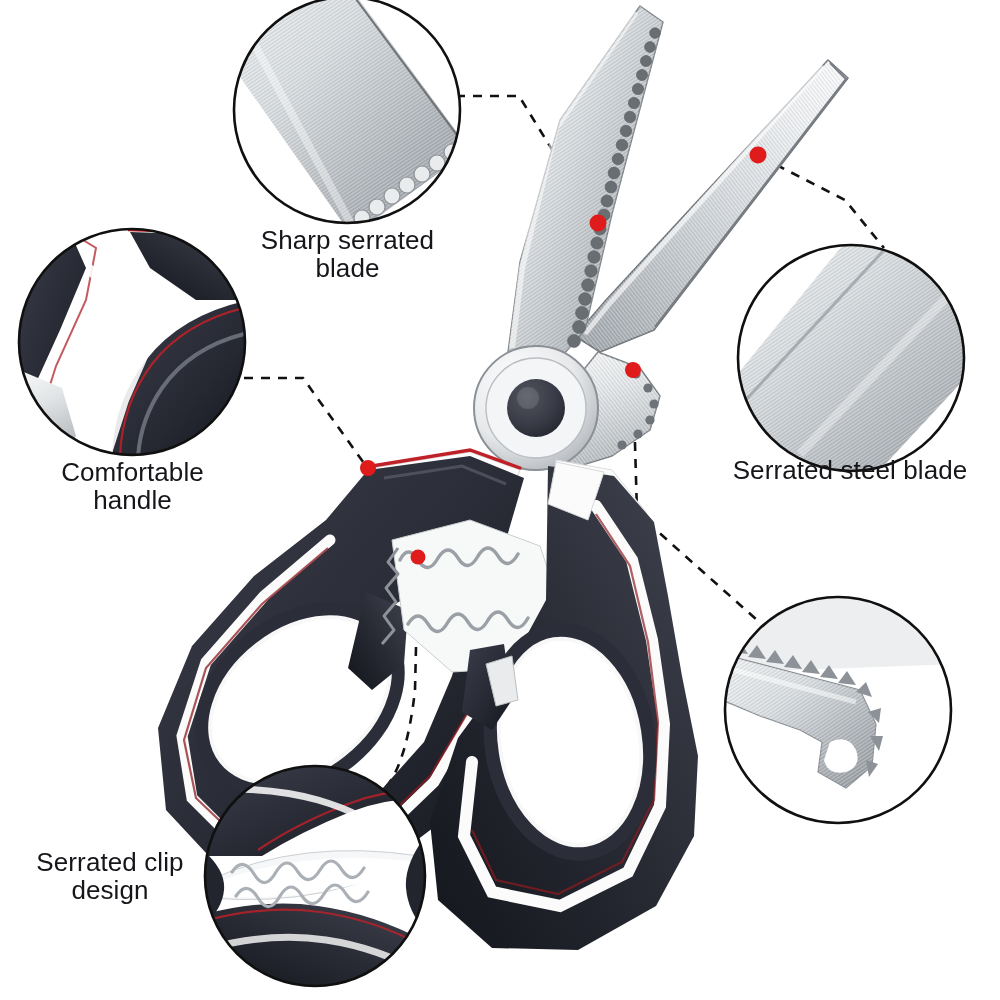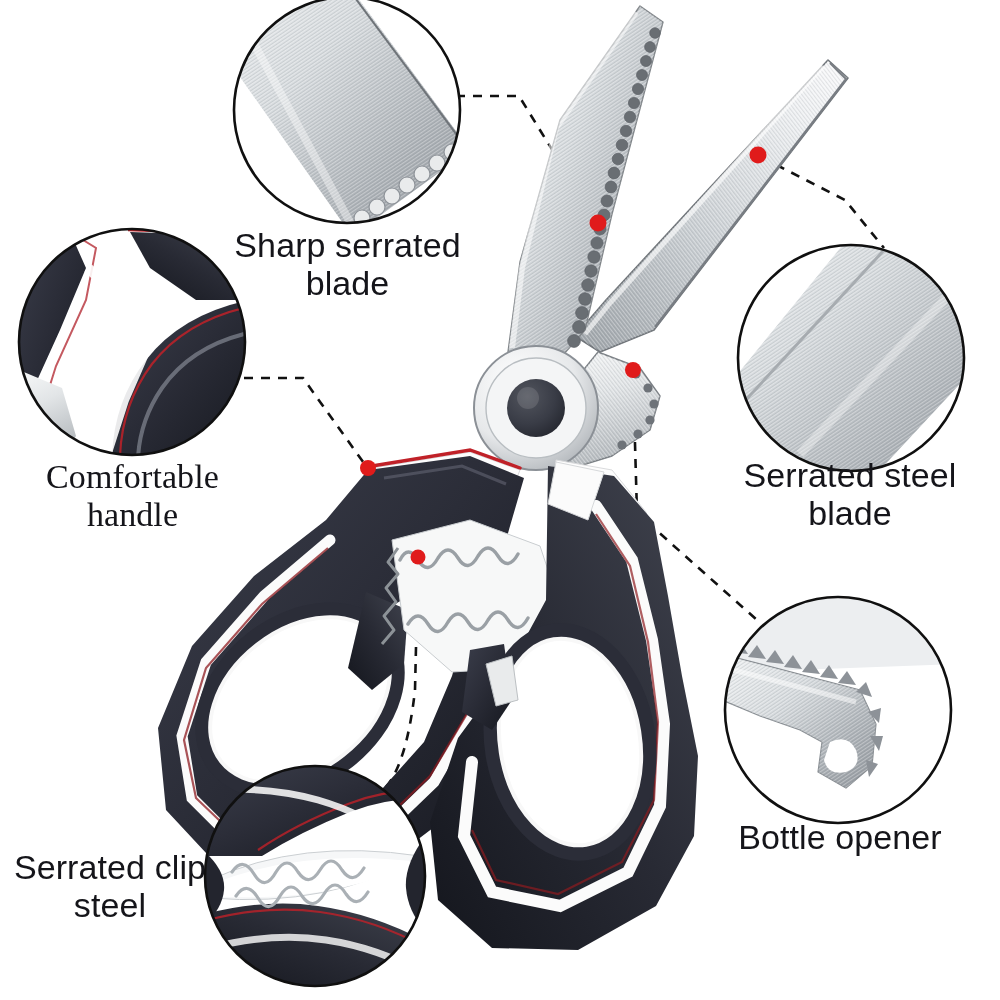--- a/index.html
+++ b/index.html
@@ -3,22 +3,22 @@
 <meta charset="utf-8">
 <style>
   html,body{margin:0;padding:0;background:#ffffff;}
   body{width:1000px;height:1000px;overflow:hidden;
        font-family:"Liberation Sans","DejaVu Sans",sans-serif;}
   #stage{position:relative;width:1000px;height:1000px;background:#fff;}
   #artwork{position:absolute;inset:0;width:1000px;height:1000px;}
   .callout-label{
     position:absolute;
     color:#15151a;
-    font-size:34px;
-    line-height:38px;
+    font-size:26px;
+    line-height:28px;
     letter-spacing:.1px;
     text-align:center;
     white-space:pre-line;
     font-family:"Liberation Sans","DejaVu Sans",sans-serif;
   }
 </style>
 </head>
 <body>
 
 <div id="stage">
@@ -365,21 +365,20 @@
       <circle cx="633" cy="370" r="8" fill="#e01b1b"></circle>
       <circle cx="418" cy="557" r="7.5" fill="#e01b1b"></circle>
     </g>
   </svg>
 
   <div class="callout-label" style="left:225px; top:226px; width:245px;">Sharp serrated
 blade</div>
 
   <div class="callout-label" style="left:700px; top:456px; width:300px;">Serrated steel blade</div>
 
-  <div class="callout-label" style="left:10px; top:458px; width:245px;font-family:Liberation Serif, serif;">Comfortable
+  <div class="callout-label" style="left:10px; top:458px; width:245px;">Comfortable
 handle</div>
 
-  <div class="callout-label" style="left:700px; top:818px; width:280px;">Bottle opener</div>
 
   <div class="callout-label" style="left:10px; top:848px; width:200px;">Serrated clip
-steel</div>
+design</div>
 
 </div>
 
 </body></html>

